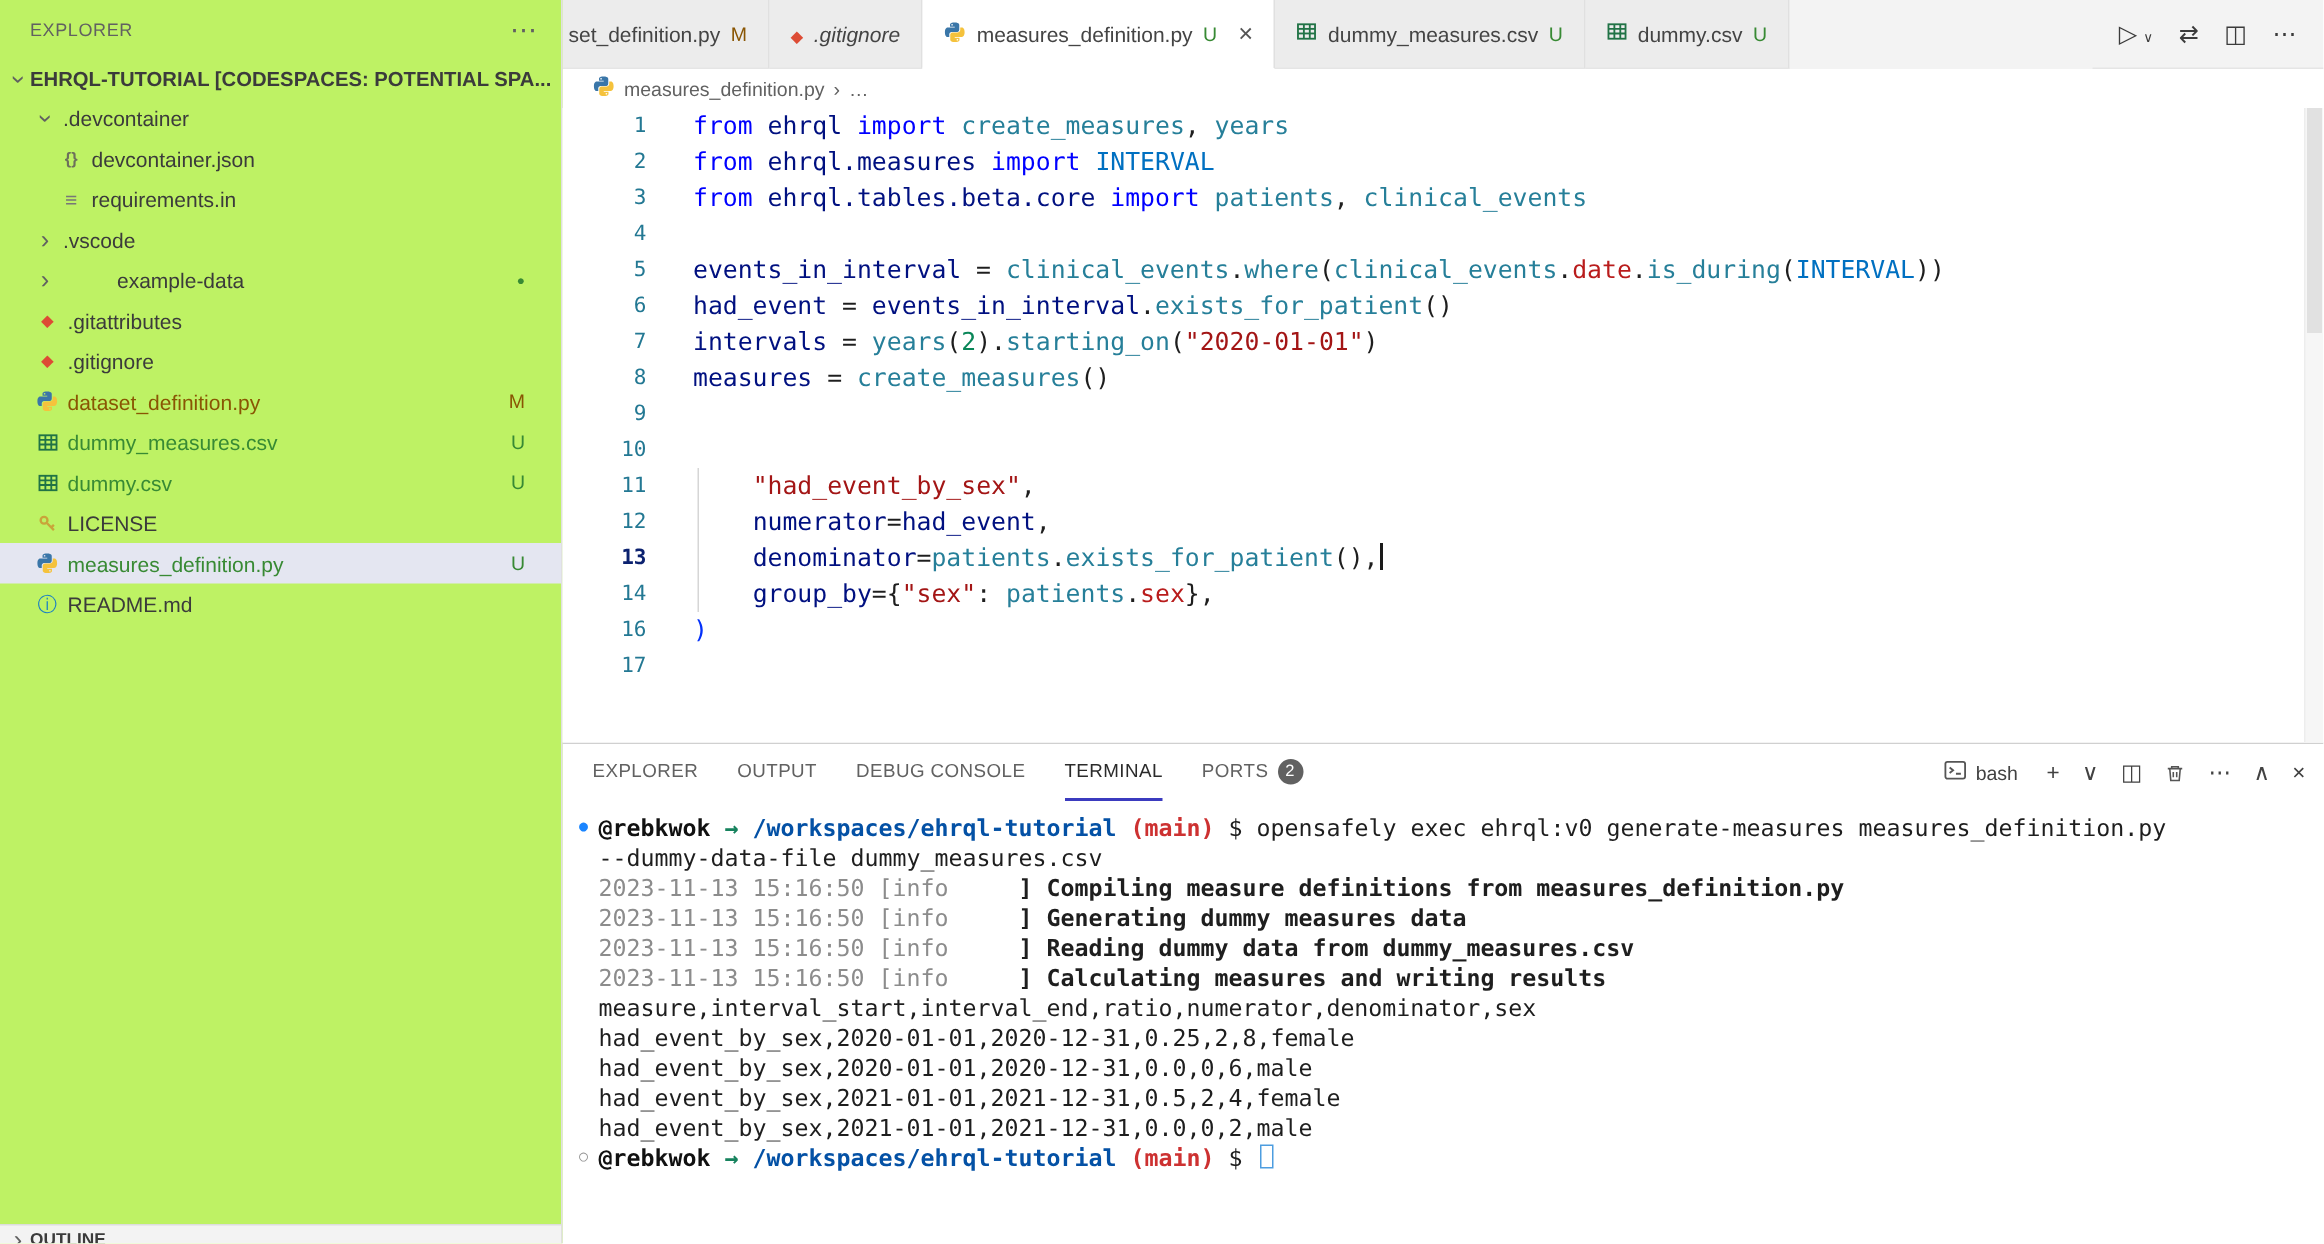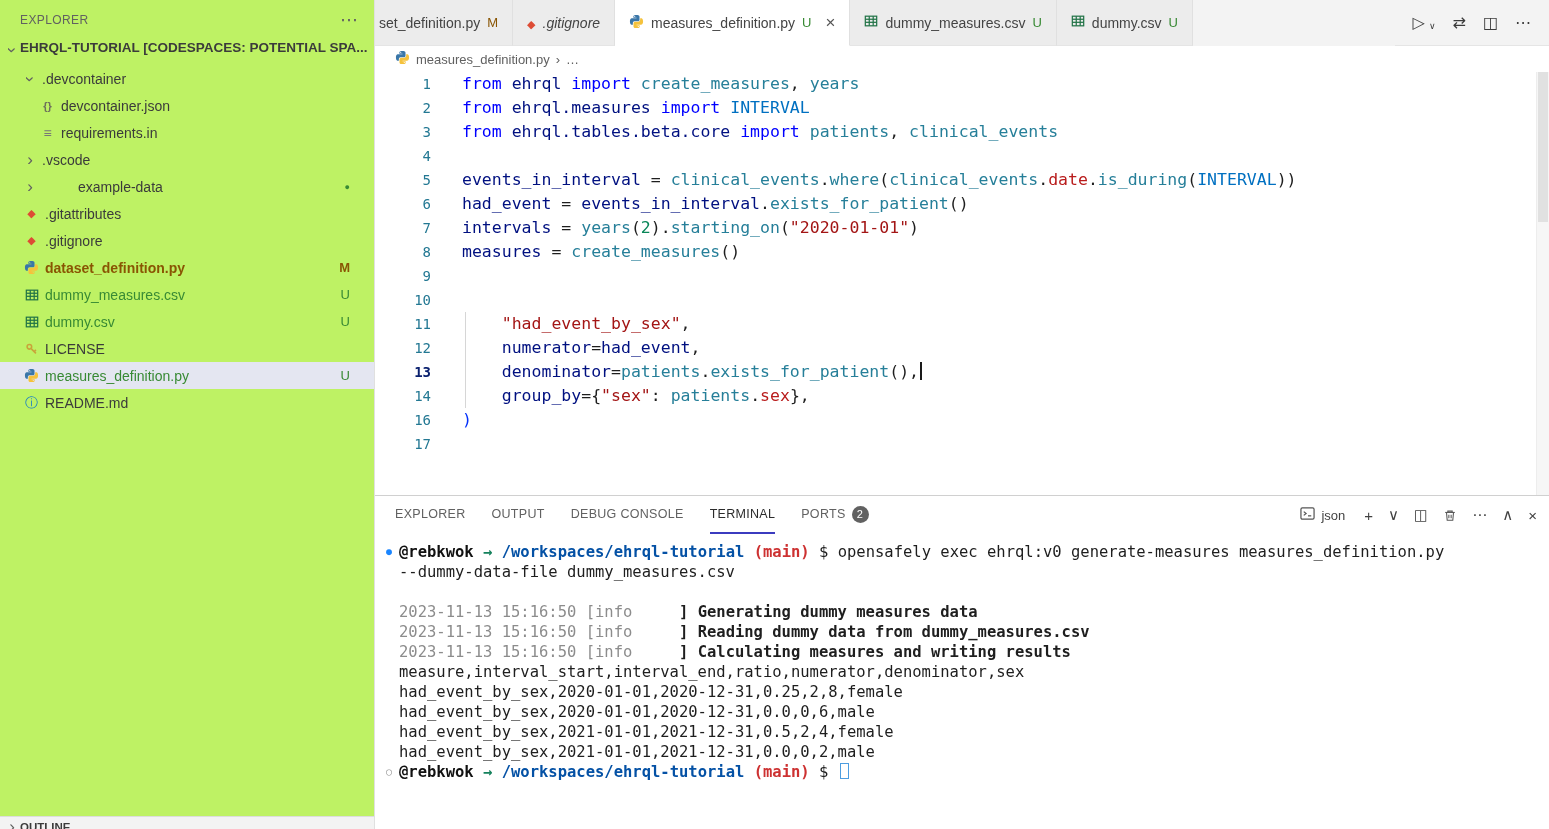--- a/index.html
+++ b/index.html
@@ -5,21 +5,21 @@
   *{margin:0;padding:0;box-sizing:border-box}
   html,body{width:1549px;height:829px;overflow:hidden;background:#fff;
     font-family:"Liberation Sans","DejaVu Sans",sans-serif;color:#3b3b3b}
   .app{display:flex;width:100%;height:100%}
 
   
   .sidebar{width:375px;flex:none;background:#bef264;border-right:1px solid #e0e0e0;position:relative;overflow:hidden}
   .sb-header{height:40px;display:flex;align-items:center;justify-content:space-between;padding:0 16px 0 20px}
   .sb-title{font-size:12px;color:#616161;letter-spacing:.4px}
   .sb-more{font-size:18px;color:#616161;cursor:pointer}
-  .root-row{height:25px;display:flex;align-items:flex-start;font-weight:700;font-size:13.5px;padding-left:4px;white-space:nowrap;cursor:pointer}
+  .root-row{height:25px;display:flex;align-items:center;font-weight:700;font-size:13.5px;padding-left:4px;white-space:nowrap;cursor:pointer}
   .tree-row{height:27px;display:flex;align-items:center;font-size:14px;white-space:nowrap;cursor:pointer}
   .tree-row.selected{background:#e4e6f1}
   .slot{width:19px;flex:none;display:inline-flex;align-items:center;justify-content:center}
   .chev{width:16px;display:inline-flex;align-items:center;justify-content:center}
   .chev::before{content:"›";font-size:17px;color:#616161;font-weight:400}
   .chev.open{transform:rotate(90deg)}
   .tl{margin-left:4px}
   .st-untracked{color:#388a34}
   .st-modified{color:#895503}
   .row-right{margin-left:auto;padding-right:24px;display:flex;align-items:center;gap:6px}
@@ -146,21 +146,21 @@
           <span class="tl" data-name="file-label">.gitattributes</span>
           <span class="row-right" data-name="row-decorations"></span>
         </div>
         <div class="tree-row" data-name="tree-item-.gitignore" style="padding-left: 22px;">
           <span class="slot" data-name="git-icon">
             <span class="ic-git">◆</span>
           </span>
           <span class="tl" data-name="file-label">.gitignore</span>
           <span class="row-right" data-name="row-decorations"></span>
         </div>
-        <div class="tree-row" data-name="tree-item-dataset_definition.py" style="padding-left: 22px; font-weight: bold;">
+        <div class="tree-row" data-name="tree-item-dataset_definition.py" style="padding-left: 22px;">
           <span class="slot" data-name="python-icon">
             <svg width="15" height="15" viewBox="0 0 32 32">
               <path fill="#3a76a8" d="M15.9 2c-7 0-6.6 3-6.6 3v3.2h6.7v1H6.5S2 8.7 2 15.9c0 7.2 3.9 6.9 3.9 6.9h2.3v-3.3s-.1-3.9 3.9-3.9h6.6s3.7.1 3.7-3.6V5.6S23 2 15.9 2zm-3.7 2.1a1.2 1.2 0 1 1 0 2.4 1.2 1.2 0 0 1 0-2.4z"></path>
               <path fill="#f5c23c" d="M16.1 30c7 0 6.6-3 6.6-3v-3.2H16v-1h9.5s4.5.5 4.5-6.7c0-7.2-3.9-6.9-3.9-6.9h-2.3v3.3s.1 3.9-3.9 3.9h-6.6s-3.7-.1-3.7 3.6v6.4S9 30 16.1 30zm3.7-2.1a1.2 1.2 0 1 1 0-2.4 1.2 1.2 0 0 1 0 2.4z"></path>
             </svg>
           </span>
           <span class="tl st-modified" data-name="file-label">dataset_definition.py</span>
           <span class="row-right" data-name="row-decorations">
             <span class="gbadge st-modified" data-name="git-status-badge">M</span>
           </span>
@@ -347,21 +347,21 @@
               <span class="pbadge" data-name="ports-count-badge">2</span>
             </span>
           </div>
         <div class="panel-actions" data-name="panel-actions">
           <span class="shell-btn" data-name="bash-terminal-button">
             <span class="fi" id="shell-icon" data-name="terminal-icon"><svg width="15" height="15" viewBox="0 0 16 16">
                   <rect x="1" y="2" width="14" height="12" rx="1.5" fill="none" stroke="#555" stroke-width="1.3"></rect>
                   <path d="M4 6l2.5 2L4 10" fill="none" stroke="#555" stroke-width="1.3"></path>
                   <line x1="8.5" y1="10.5" x2="12" y2="10.5" stroke="#555" stroke-width="1.3"></line>
                 </svg></span>
-            <span data-name="shell-label">json</span>
+            <span data-name="shell-label">bash</span>
           </span>
           <span id="panel-action-icons" data-name="panel-action-icons">
               <span class="act" data-name="new-terminal-button">+</span>
               <span class="act" data-name="terminal-dropdown-icon">∨</span>
               <span class="act" data-name="split-terminal-icon">◫</span>
               <span class="act" data-name="kill-terminal-icon">
                 <svg width="14" height="15" viewBox="0 0 16 16">
                   <g fill="none" stroke="#555" stroke-width="1.2">
                     <path d="M2.5 4.5h11"></path>
                     <path d="M5.5 4.5V3h5v1.5"></path>
@@ -372,21 +372,21 @@
               </span>
               <span class="act" data-name="panel-more-actions-icon">⋯</span>
               <span class="act" data-name="maximize-panel-icon">∧</span>
               <span class="act" data-name="close-panel-icon">×</span>
             </span>
         </div>
       </div>
       <div class="terminal" id="terminal" data-name="terminal-output">
           <div class="tline" data-name="terminal-line"><span class="deco dot" data-name="command-decoration-icon">●</span><span class="ttext" data-name="terminal-text"><span class="tt-u">@rebkwok</span><span class="tt-d"> </span><span class="tt-a">→</span><span class="tt-d"> </span><span class="tt-pa">/workspaces/ehrql-tutorial</span><span class="tt-d"> </span><span class="tt-br">(main)</span><span class="tt-d"> $ </span><span class="tt-d">opensafely exec ehrql:v0 generate-measures measures_definition.py</span></span></div>
           <div class="tline" data-name="terminal-line"><span class="deco" data-name="decoration-spacer"></span><span class="ttext" data-name="terminal-text"><span class="tt-d">--dummy-data-file dummy_measures.csv</span></span></div>
-          <div class="tline" data-name="terminal-line"><span class="deco" data-name="decoration-spacer"></span></div>
+          <div class="tline" data-name="terminal-line"><span class="deco" data-name="decoration-spacer"></span><span class="ttext" data-name="terminal-text"><span class="tt-dim">2023-11-13 15:16:50 [info     </span><span class="tt-msg">] Compiling measure definitions from measures_definition.py</span></span></div>
           <div class="tline" data-name="terminal-line"><span class="deco" data-name="decoration-spacer"></span><span class="ttext" data-name="terminal-text"><span class="tt-dim">2023-11-13 15:16:50 [info     </span><span class="tt-msg">] Generating dummy measures data</span></span></div>
           <div class="tline" data-name="terminal-line"><span class="deco" data-name="decoration-spacer"></span><span class="ttext" data-name="terminal-text"><span class="tt-dim">2023-11-13 15:16:50 [info     </span><span class="tt-msg">] Reading dummy data from dummy_measures.csv</span></span></div>
           <div class="tline" data-name="terminal-line"><span class="deco" data-name="decoration-spacer"></span><span class="ttext" data-name="terminal-text"><span class="tt-dim">2023-11-13 15:16:50 [info     </span><span class="tt-msg">] Calculating measures and writing results</span></span></div>
           <div class="tline" data-name="terminal-line"><span class="deco" data-name="decoration-spacer"></span><span class="ttext" data-name="terminal-text"><span class="tt-d">measure,interval_start,interval_end,ratio,numerator,denominator,sex</span></span></div>
           <div class="tline" data-name="terminal-line"><span class="deco" data-name="decoration-spacer"></span><span class="ttext" data-name="terminal-text"><span class="tt-d">had_event_by_sex,2020-01-01,2020-12-31,0.25,2,8,female</span></span></div>
           <div class="tline" data-name="terminal-line"><span class="deco" data-name="decoration-spacer"></span><span class="ttext" data-name="terminal-text"><span class="tt-d">had_event_by_sex,2020-01-01,2020-12-31,0.0,0,6,male</span></span></div>
           <div class="tline" data-name="terminal-line"><span class="deco" data-name="decoration-spacer"></span><span class="ttext" data-name="terminal-text"><span class="tt-d">had_event_by_sex,2021-01-01,2021-12-31,0.5,2,4,female</span></span></div>
           <div class="tline" data-name="terminal-line"><span class="deco" data-name="decoration-spacer"></span><span class="ttext" data-name="terminal-text"><span class="tt-d">had_event_by_sex,2021-01-01,2021-12-31,0.0,0,2,male</span></span></div>
           <div class="tline" data-name="terminal-line"><span class="deco circle" data-name="command-pending-icon">○</span><span class="ttext" data-name="terminal-text"><span class="tt-u">@rebkwok</span><span class="tt-d"> </span><span class="tt-a">→</span><span class="tt-d"> </span><span class="tt-pa">/workspaces/ehrql-tutorial</span><span class="tt-d"> </span><span class="tt-br">(main)</span><span class="tt-d"> $ </span><span class="tcursor" data-name="terminal-cursor"></span></span></div>
         </div>

